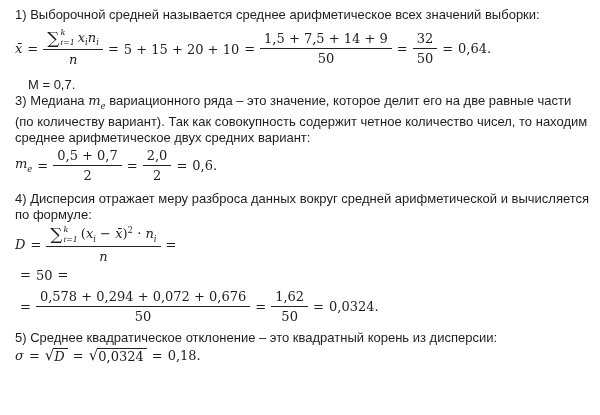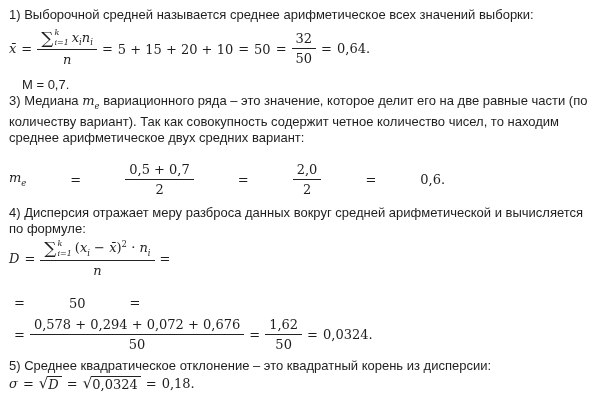--- a/index.html
+++ b/index.html
@@ -8,21 +8,21 @@
     background: #ffffff;
   }
   body {
     width: 600px;
     height: 415px;
     overflow: hidden;
     font-family: "Liberation Sans", sans-serif;
     font-size: 13px;
     color: #1e1e1e;
   }
-  .doc { padding: 7px 9px 0 9px; }
+  .doc { padding: 7px 9px 0 15px; }
   p.t {
     margin: 0;
     line-height: 16px;
   }
   .indent { padding-left: 13px; }
 
   
   .fm {
     display: flex;
     align-items: center;
@@ -62,21 +62,21 @@
   .radarg {
     border-top: 1px solid #222;
     padding: 1px 3px 0 1px;
     margin-left: -1px;
     line-height: 14px;
   }
   .mb6 { margin-bottom: 6px; }
   .mb8 { margin-bottom: 8px; }
   .mb10 { margin-bottom: 10px; }
   .mt2 { margin-top: 2px; }
-  .mt4 { margin-top: 16px; gap: 39px; }
+  .mt4 { margin-top: 2px; }
   .mt6 { margin-top: 6px; }
   .imath { font-family: "DejaVu Serif", serif; font-style: italic; }
 </style>
 </head>
 <body>
 
 <div class="doc">
 
   <p class="t mb6">1) Выборочной средней называется среднее арифметическое всех значений выборки:</p>
 
@@ -94,20 +94,21 @@
         </span><span class="mi">x</span><sub class="mi">i</sub><span class="mi">n</span><sub class="mi">i</sub>
       </span>
       <span class="fden mi">n</span>
     </span>
     <span class="eq">=</span>
     <span class="frac">
       <span class="fden">5 + 15 + 20 + 10</span>
     </span>
     <span class="eq">=</span>
     <span class="frac">
+      <span class="fnum">1,5 + 7,5 + 14 + 9</span>
       <span class="fden">50</span>
     </span>
     <span class="eq">=</span>
     <span class="frac">
       <span class="fnum">32</span>
       <span class="fden">50</span>
     </span>
     <span class="eq">=</span>
     <span>0,64.</span>
   </div>

